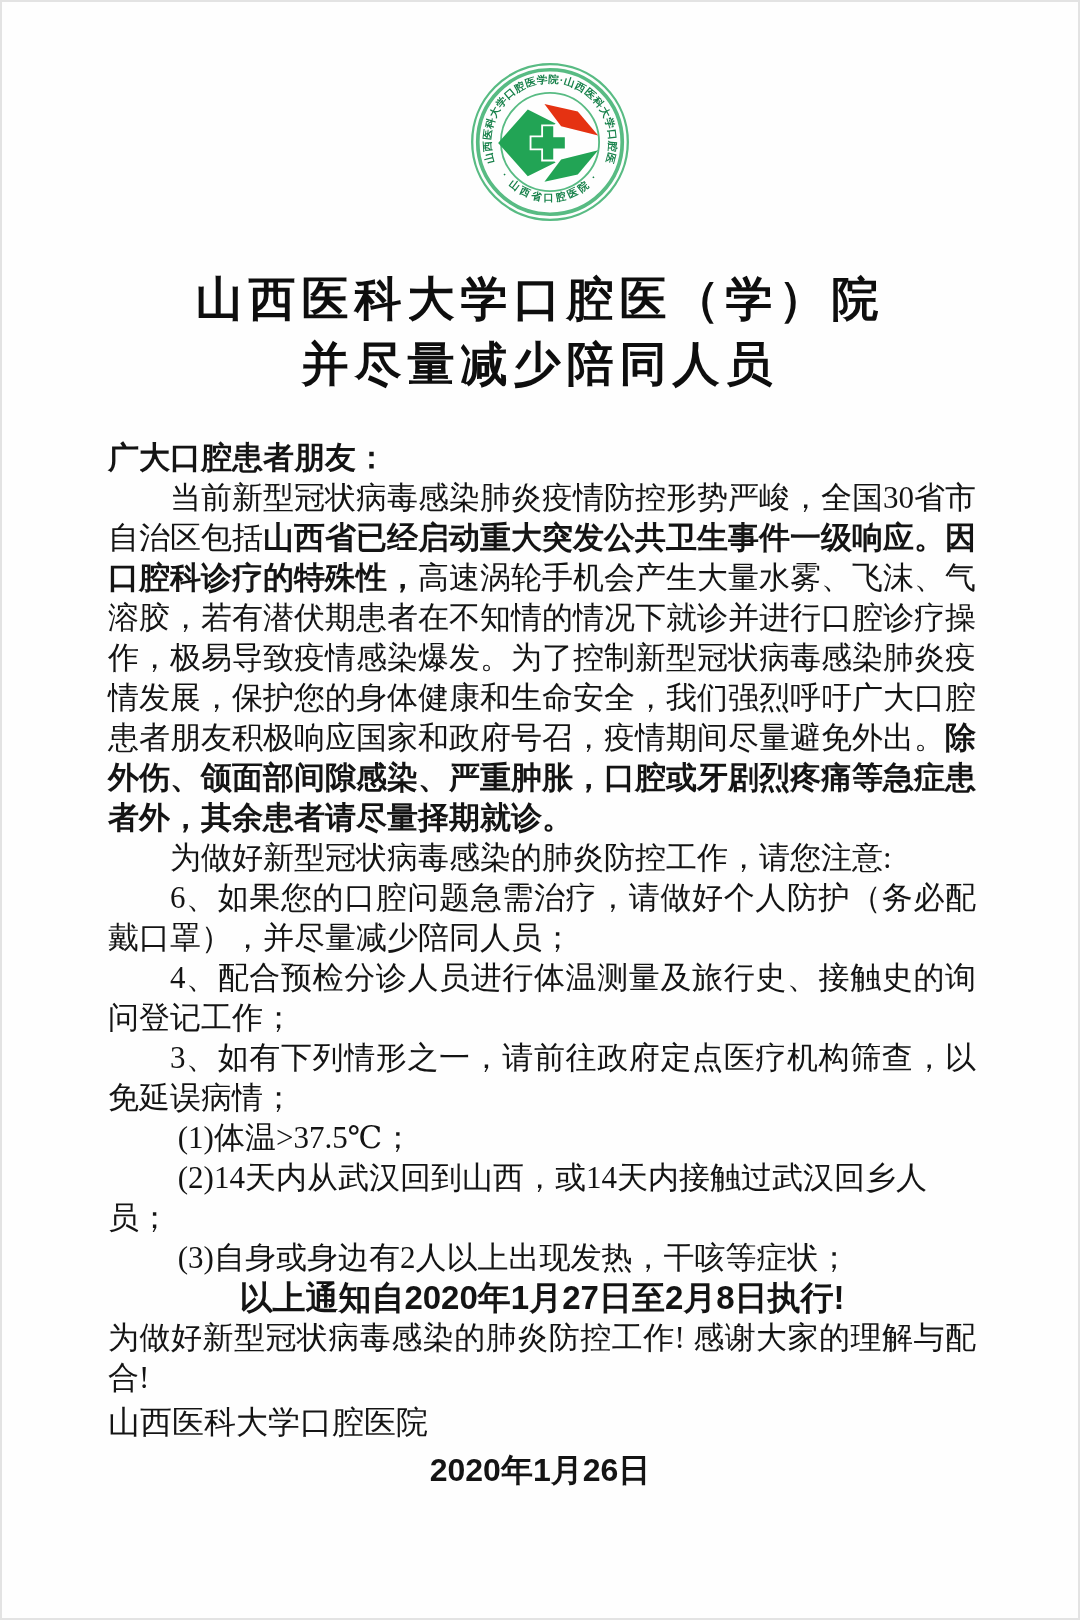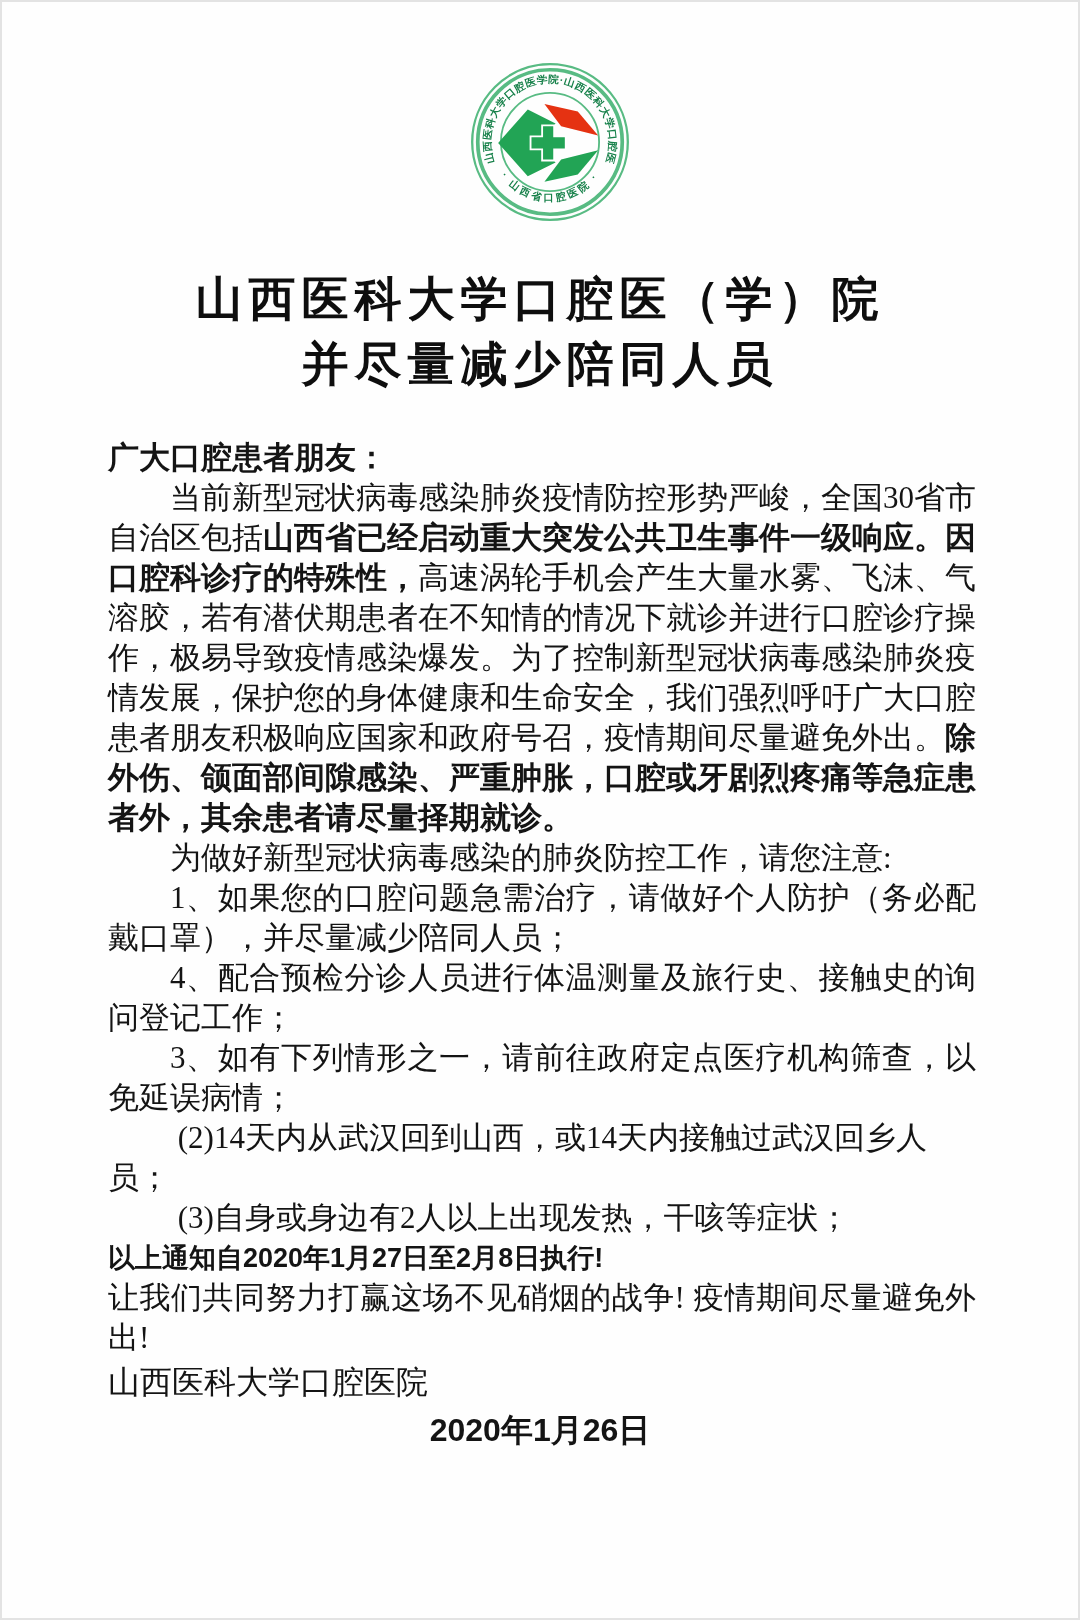--- a/index.html
+++ b/index.html
@@ -47,23 +47,24 @@
     text-align:justify;
     text-justify:inter-character;
   }
   .indent{text-indent:2em;}
   .subindent{text-indent:2.25em;}
   b.em{
     font-family:"Liberation Sans","DejaVu Sans",sans-serif;
     font-weight:700;
   }
   .deadline{
+    text-align:center;
     font-family:"Liberation Sans","DejaVu Sans",sans-serif;
     font-weight:700;
-    font-size:27px;
+    font-size:33px;
   }
   .closing{margin-top:50px;}
   .signature{
     margin-top:46px;
     text-align:left;
     font-family:"Liberation Sans","DejaVu Sans",sans-serif;
     font-weight:400;
     font-size:32px;
     line-height:48px;
   }
@@ -112,27 +113,28 @@
   </h1>
 
   <div class="content">
     <p class="salutation">广大口腔患者朋友：</p>
 
     <p class="justify indent">
       <span>当前新型冠状病毒感染肺炎疫情防控形势严峻，全国30省市自治区包括</span><b class="em">山西省已经启动重大突发公共卫生事件一级响应。因口腔科诊疗的特殊性，</b><span>高速涡轮手机会产生大量水雾、飞沫、气溶胶，若有潜伏期患者在不知情的情况下就诊并进行口腔诊疗操作，极易导致疫情感染爆发。为了控制新型冠状病毒感染肺炎疫情发展，保护您的身体健康和生命安全，我们强烈呼吁广大口腔患者朋友积极响应国家和政府号召，疫情期间尽量避免外出。</span><b class="em">除外伤、颌面部间隙感染、严重肿胀，口腔或牙剧烈疼痛等急症患者外，其余患者请尽量择期就诊。</b>
     </p>
 
     <p class="justify indent">为做好新型冠状病毒感染的肺炎防控工作，请您注意:</p>
-    <p class="justify indent">1、如果您的口腔问题急需治疗，请做好个人防护（务必配戴口罩），并尽量减少陪同人员；</p>
+    <p class="justify indent">6、如果您的口腔问题急需治疗，请做好个人防护（务必配戴口罩），并尽量减少陪同人员；</p>
     <p class="justify indent">4、配合预检分诊人员进行体温测量及旅行史、接触史的询问登记工作；</p>
     <p class="justify indent">3、如有下列情形之一，请前往政府定点医疗机构筛查，以免延误病情；</p>
+    <p class="subindent">(1)体温&gt;37.5℃；</p>
     <p class="subindent">(2)14天内从武汉回到山西，或14天内接触过武汉回乡人员；</p>
     <p class="subindent">(3)自身或身边有2人以上出现发热，干咳等症状；</p>
 
     <p class="deadline">以上通知自2020年1月27日至2月8日执行!</p>
 
-    <p class="closing justify">让我们共同努力打赢这场不见硝烟的战争! 疫情期间尽量避免外出!</p>
+    <p class="closing justify">为做好新型冠状病毒感染的肺炎防控工作! 感谢大家的理解与配合!</p>
 
     <p class="signature">山西医科大学口腔医院</p>
     <p class="date">2020年1月26日</p>
   </div>
 
 </div>
 
 </body></html>

